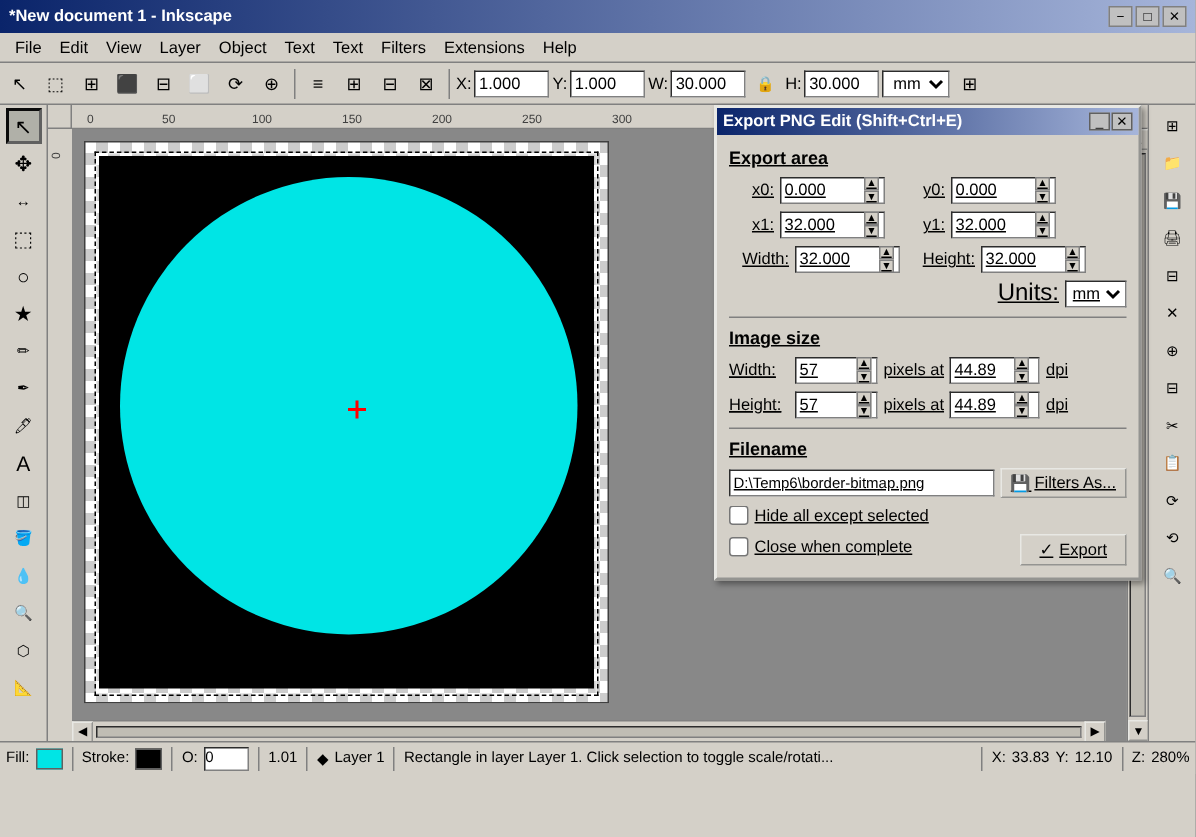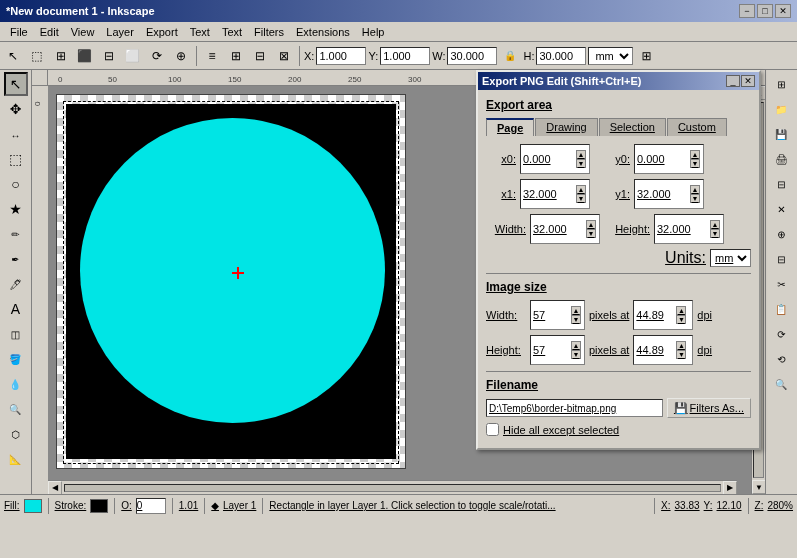--- a/index.html
+++ b/index.html
@@ -60,21 +60,21 @@
 
     
     .tab-row { display: flex; gap: 1px; margin-bottom: 8px; }
     .tab-btn { padding: 2px 10px; background: #d4d0c8; border: 1px solid #808080; border-bottom: none; cursor: pointer; font-size: 11px; }
     .tab-btn.active { background: #d4d0c8; border-top: 2px solid #0a246a; font-weight: bold; }
     .tab-btn:not(.active) { background: #b8b4ac; }
 
     
     .form-row { display: flex; align-items: center; margin-bottom: 5px; gap: 4px; }
     .form-label { width: 30px; text-align: right; font-size: 11px; }
-    .form-input-wrap { display: flex; align-items: center; border: 1px inset #808080; background: white; width: 70px; height: 30px; }
+    .form-input-wrap { display: flex; align-items: center; border: 1px inset #808080; background: white; width: 70px; height: 18px; }
     .form-input { width: 55px; border: none; background: transparent; font-size: 11px; padding: 0 2px; outline: none; }
     .spin-btns { display: flex; flex-direction: column; }
     .spin-btn { width: 10px; height: 9px; background: #d4d0c8; border: 1px solid #808080; font-size: 7px; display: flex; align-items: center; justify-content: center; cursor: pointer; line-height: 1; }
 
     .two-cols { display: flex; gap: 10px; }
     
     
     .units-row { display: flex; justify-content: flex-end; align-items: center; margin-bottom: 5px; }
     .units-label { font-size: 16px; margin-right: 4px; }
     .units-select { height: 18px; font-size: 11px; border: 1px inset #808080; background: white; }
@@ -91,21 +91,21 @@
     .checkbox-row { display: flex; align-items: center; gap: 4px; margin-bottom: 4px; }
     .checkbox-row input { cursor: pointer; }
     .checkbox-row label { font-size: 11px; cursor: pointer; }
     .checkbox-row label.disabled { color: #808080; }
 
     
     .bottom-row { display: flex; align-items: center; justify-content: space-between; margin-top: 6px; }
     .export-btn { background: #d4d0c8; border: 1px outset #e8e8e4; padding: 3px 12px; font-size: 11px; cursor: pointer; display: flex; align-items: center; gap: 4px; }
 
     
-    #statusbar { height: 22px; background: #d4d0c8; border-top: 1px solid #808080; display: flex; align-items: center; padding: 0 4px; gap: 6px; font-size: 10px; text-decoration: underline; }
+    #statusbar { height: 22px; background: #d4d0c8; border-top: 1px solid #808080; display: flex; align-items: center; padding: 0 4px; gap: 6px; font-size: 10px; }
     .color-box { width: 20px; height: 14px; border: 1px solid #606060; }
     .status-sep { width: 1px; height: 16px; background: #808080; margin: 0 2px; }
 
     .spin-wrap { display: flex; align-items: center; }
   </style>
 </head>
 <body>
 
 <div id="titlebar">
   <span class="title">*New document 1 - Inkscape</span>
@@ -114,21 +114,21 @@
     <div class="ctrl-btn">□</div>
     <div class="ctrl-btn">✕</div>
   </div>
 </div>
 
 <div id="menubar">
   <span>File</span>
   <span>Edit</span>
   <span>View</span>
   <span>Layer</span>
-  <span>Export</span>
+  <span>Object</span>
   <span>Text</span>
   <span>Text</span>
   <span>Filters</span>
   <span>Extensions</span>
   <span>Help</span>
 </div>
 
 <div id="toolbar">
   <div class="tb-btn">↖</div>
   <div class="tb-btn">⬚</div>
@@ -272,26 +272,20 @@
       <div class="btns">
         <div class="xbtn">_</div>
         <div class="xbtn">✕</div>
       </div>
     </div>
 
     <div class="dialog-body">
 
       <div class="section-title">Export area</div>
 
-      <div class="tab-row">
-        <div class="tab-btn active">Page</div>
-        <div class="tab-btn">Drawing</div>
-        <div class="tab-btn">Selection</div>
-        <div class="tab-btn">Custom</div>
-      </div>
 
       <div class="two-cols">
         <div class="form-row">
           <span class="form-label">x0:</span>
           <div class="form-input-wrap spin-wrap">
             <input class="form-input" type="text" value="0.000" style="">
             <div class="spin-btns">
               <div class="spin-btn">▲</div>
               <div class="spin-btn">▼</div>
             </div>
@@ -417,20 +411,30 @@
           <span>💾</span>
           <span>Filters As...</span>
         </button>
       </div>
 
       <div class="checkbox-row">
         <input type="checkbox" id="hide-cb" style="">
         <label for="hide-cb">Hide all except selected</label>
       </div>
 
+      <div class="bottom-row">
+        <div class="checkbox-row">
+          <input type="checkbox" id="close-cb" style="">
+          <label for="close-cb">Close when complete</label>
+        </div>
+        <button class="export-btn">
+          <span>✓</span>
+          <span>Export</span>
+        </button>
+      </div>
     </div>
   </div>
 
 </div>
 
 <div id="statusbar" style="height:22px; background:#d4d0c8; border-top:1px solid #808080; display:flex; align-items:center; padding:0 4px; gap:4px; font-size:10px;">
   <span>Fill:</span>
   <div class="color-box" style="background:#00e5e5; width:18px; height:14px; border:1px solid #606060;"></div>
   <div class="status-sep"></div>
   <span>Stroke:</span>

